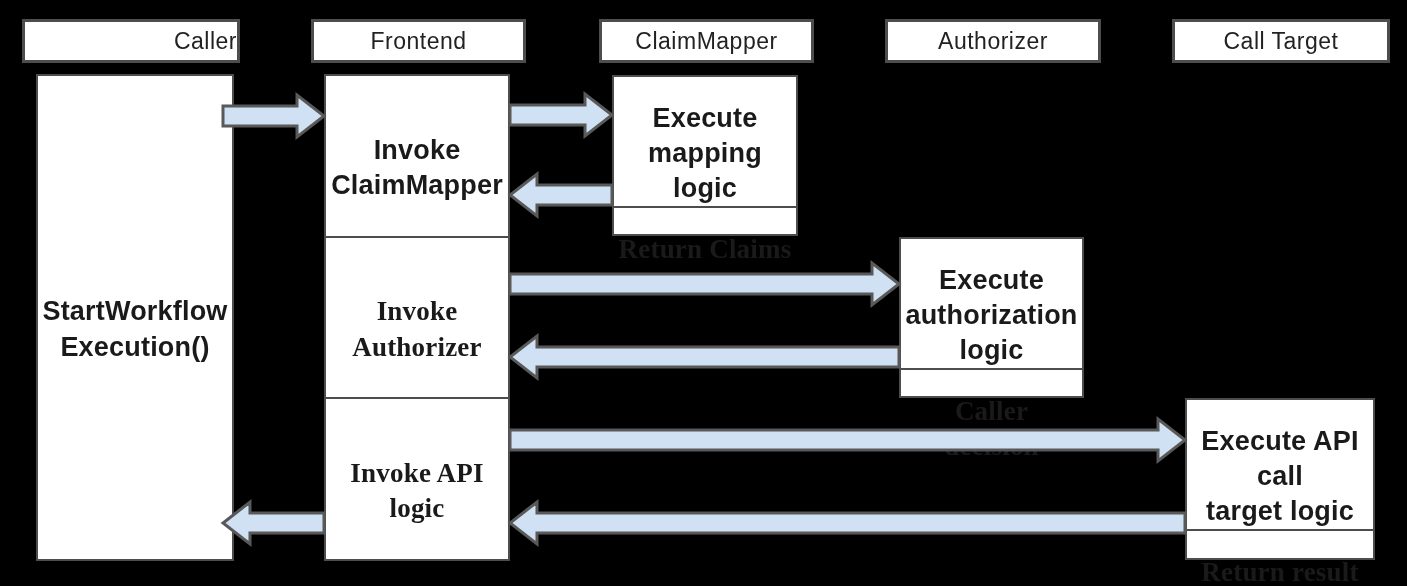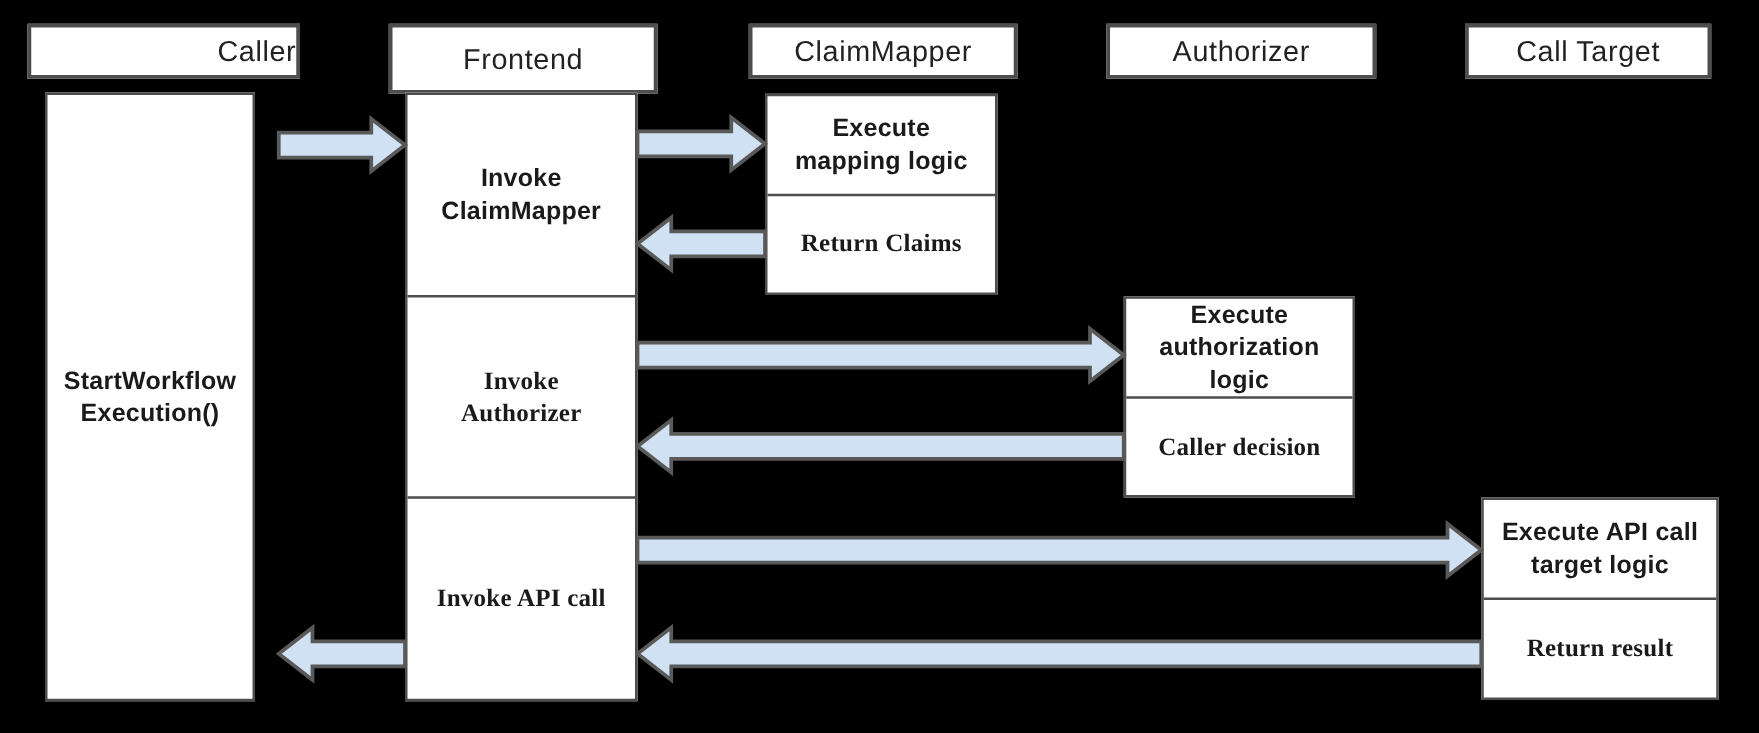--- a/index.html
+++ b/index.html
@@ -52,34 +52,35 @@
     text-align: center;
     box-sizing: border-box;
     padding: 0 4px;
     color: #1a1a1a;
   }
   .cell + .cell {
     border-top: 2px solid #4d4d4d;
     font-family: Liberation Serif, serif;
   }
   .btxt {
-    font-size: 20px;
+    font-size: 27px;
     font-weight: 700;
     line-height: 1.3;
     letter-spacing: 0.2px;
     white-space: pre-line;
+    margin-top: 24px;
   }
   
   .hdr-caller      { left: 22px;   top: 19px; width: 218px; height: 44px; justify-content: flex-end; }
-  .hdr-frontend    { left: 311px;  top: 19px; width: 215px; height: 56px; }
+  .hdr-frontend    { left: 311px;  top: 19px; width: 215px; height: 44px; }
   .hdr-claimmapper { left: 599px;  top: 19px; width: 215px; height: 44px; }
   .hdr-authorizer  { left: 885px;  top: 19px; width: 216px; height: 44px; }
-  .hdr-calltarget  { left: 1172px; top: 19px; width: 197px; height: 44px; }
+  .hdr-calltarget  { left: 1172px; top: 19px; width: 218px; height: 44px; }
   
-  .act-caller      { left: 36px;   top: 74px;  width: 168px; height: 487px; }
+  .act-caller      { left: 36px;   top: 74px;  width: 198px; height: 487px; }
   .stack-frontend  { left: 324px;  top: 74px;  width: 186px; height: 487px; }
   .stack-claims    { left: 612px;  top: 75px;  width: 186px; height: 161px; }
   .stack-authz     { left: 899px;  top: 237px; width: 185px; height: 161px; }
   .stack-target    { left: 1185px; top: 398px; width: 190px; height: 162px; }
   #arrow-layer {
     position: absolute;
     left: 0; top: 0;
     width: 1407px;
     height: 586px;
     pointer-events: none;
@@ -118,21 +119,21 @@
   <div class="stack stack-frontend">
     <div class="cell">
       <span class="btxt">Invoke
 ClaimMapper</span>
     </div>
     <div class="cell">
       <span class="btxt">Invoke
 Authorizer</span>
     </div>
     <div class="cell">
-      <span class="btxt">Invoke API call</span>
+      <span class="btxt">Invoke API logic</span>
     </div>
   </div>
 
   <div class="stack stack-claims">
     <div class="cell">
       <span class="btxt">Execute
 mapping logic</span>
     </div>
     <div class="cell">
       <span class="btxt">Return Claims</span>

